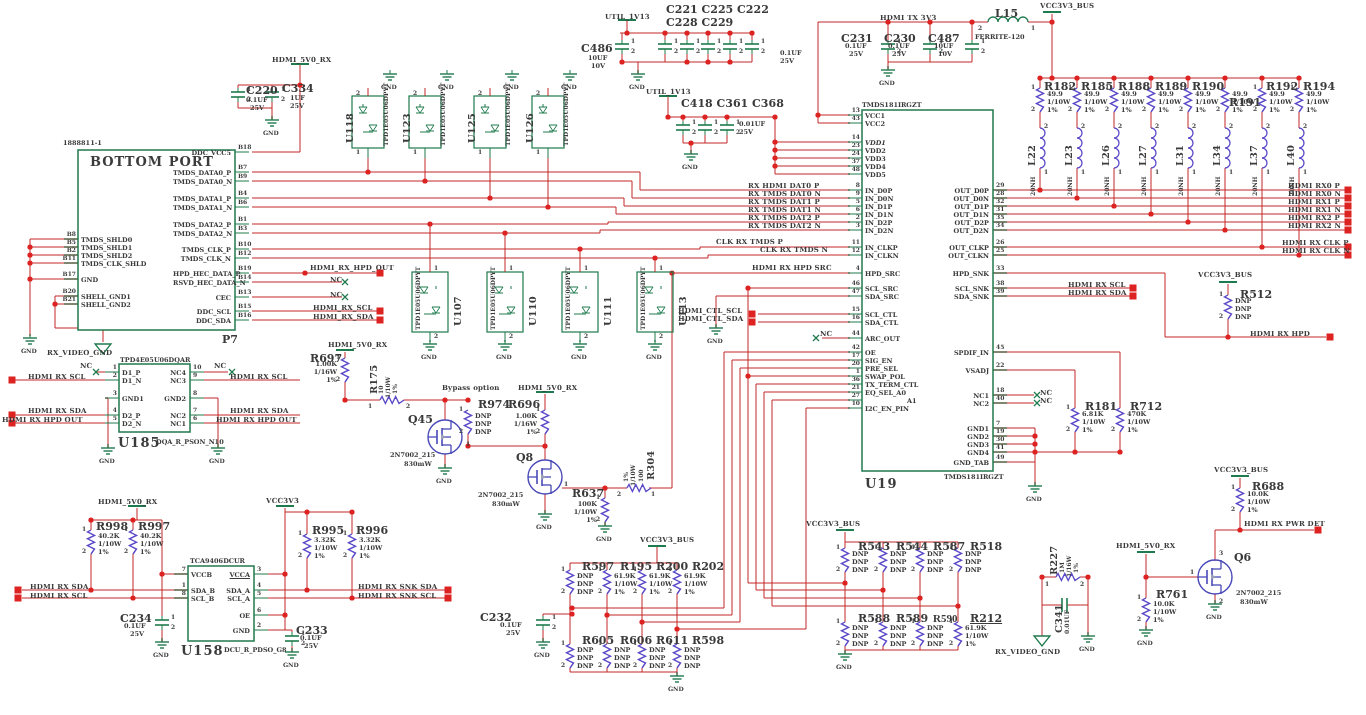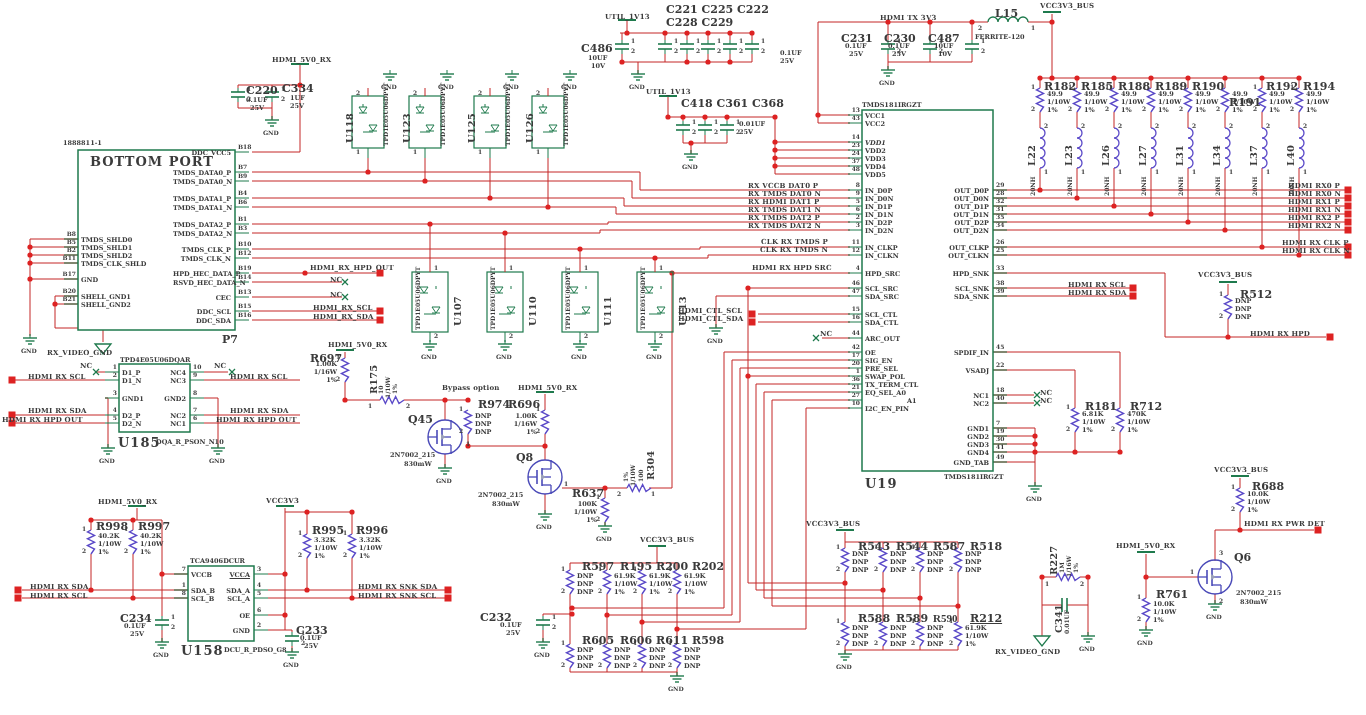--- a/index.html
+++ b/index.html
@@ -969,27 +969,27 @@
       <div class="lbl tr" style="left: 1288px; top: 196px;">20NH</div>
       <div class="lbl n" style="left: 1288px; top: 181px;">HDMI RX0 P</div>
       <div class="lbl n" style="left: 1288px; top: 189px;">HDMI RX0 N</div>
       <div class="lbl n" style="left: 1288px; top: 197px;">HDMI RX1 P</div>
       <div class="lbl n" style="left: 1288px; top: 205px;">HDMI RX1 N</div>
       <div class="lbl n" style="left: 1288px; top: 213px;">HDMI RX2 P</div>
       <div class="lbl n" style="left: 1288px; top: 221px;">HDMI RX2 N</div>
       <div class="lbl n" style="left: 1282px; top: 238px;">HDMI RX CLK P</div>
       <div class="lbl n" style="left: 1282px; top: 246px;">HDMI RX CLK N</div>
       <div class="lbl v" style="left: 862px; top: 101px;">TMDS181IRGZT</div>
-      <div class="lbl n" style="left: 748px; top: 181px;">RX VCCB DAT0 P</div>
+      <div class="lbl n" style="left: 748px; top: 181px;">RX HDMI DAT0 P</div>
       <div class="lbl n" style="left: 748px; top: 189px;">RX TMDS DAT0 N</div>
-      <div class="lbl n" style="left: 748px; top: 197px;">RX HDMI DAT1 P</div>
+      <div class="lbl n" style="left: 748px; top: 197px;">RX TMDS DAT1 P</div>
       <div class="lbl n" style="left: 748px; top: 205px;">RX TMDS DAT1 N</div>
       <div class="lbl n" style="left: 748px; top: 213px;">RX TMDS DAT2 P</div>
       <div class="lbl n" style="left: 748px; top: 221px;">RX TMDS DAT2 N</div>
-      <div class="lbl n" style="left: 761px; top: 237px;">CLK RX TMDS P</div>
+      <div class="lbl n" style="left: 716px; top: 237px;">CLK RX TMDS P</div>
       <div class="lbl n" style="left: 760px; top: 245px;">CLK RX TMDS N</div>
       <div class="lbl n" style="left: 752px; top: 263px;">HDMI RX HPD SRC</div>
       <div class="lbl n" style="left: 678px; top: 306px;">HDMI_CTL_SCL</div>
       <div class="lbl n" style="left: 678px; top: 314px;">HDMI_CTL_SDA</div>
       <div class="lbl n" style="left: 820px; top: 329px;">NC</div>
       <div class="lbl n" style="left: 1040px; top: 388px;">NC</div>
       <div class="lbl n" style="left: 1040px; top: 396px;">NC</div>
       <div class="lbl n" style="left: 1198px; top: 270px;">VCC3V3_BUS</div>
       <div class="lbl R" style="left: 1240px; top: 288px;">R512</div>
       <div class="lbl n" style="left: 1250px; top: 329px;">HDMI RX HPD</div>

